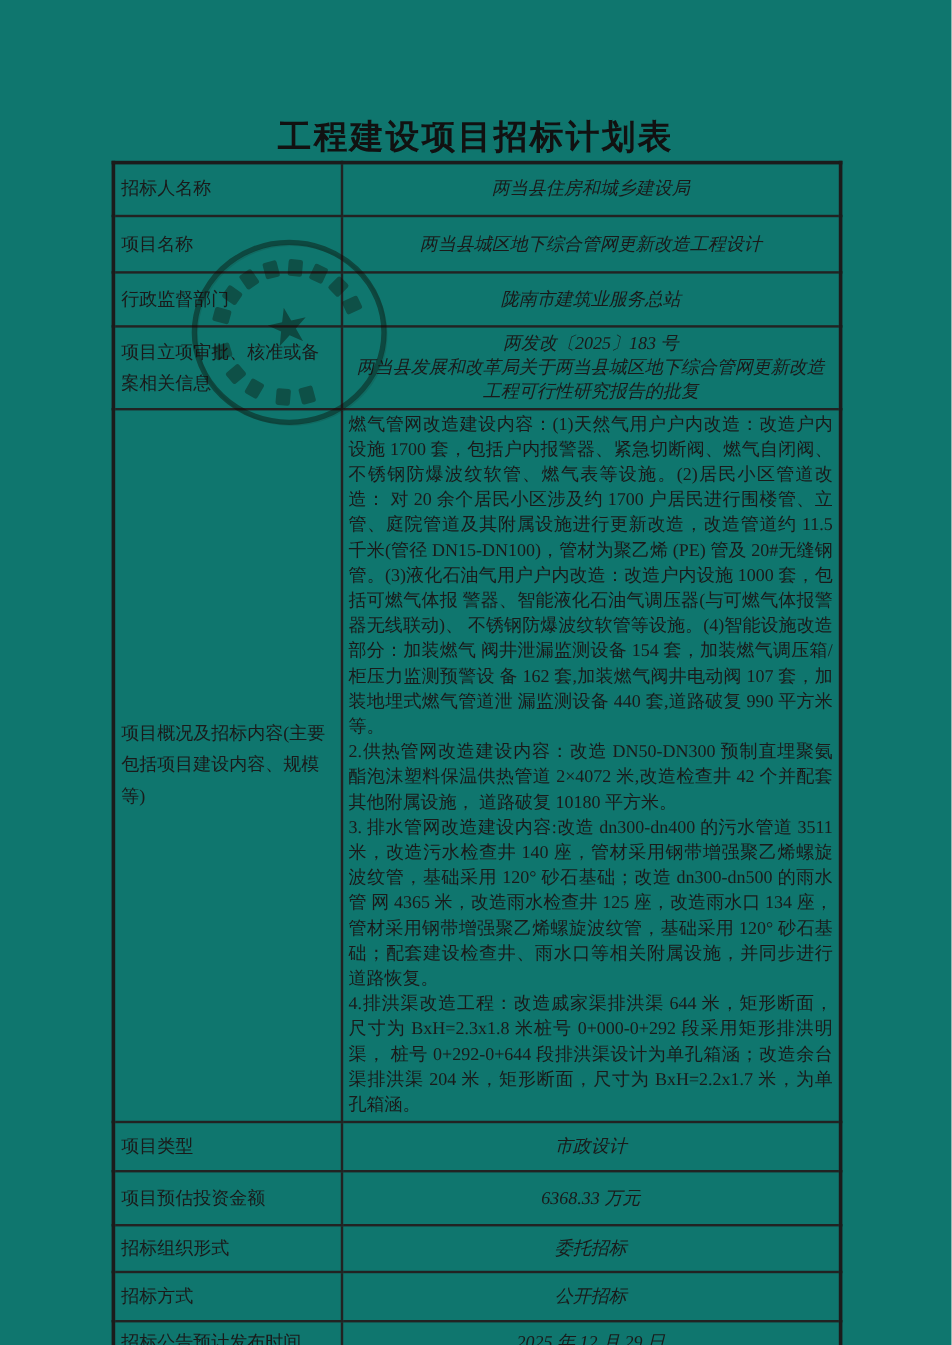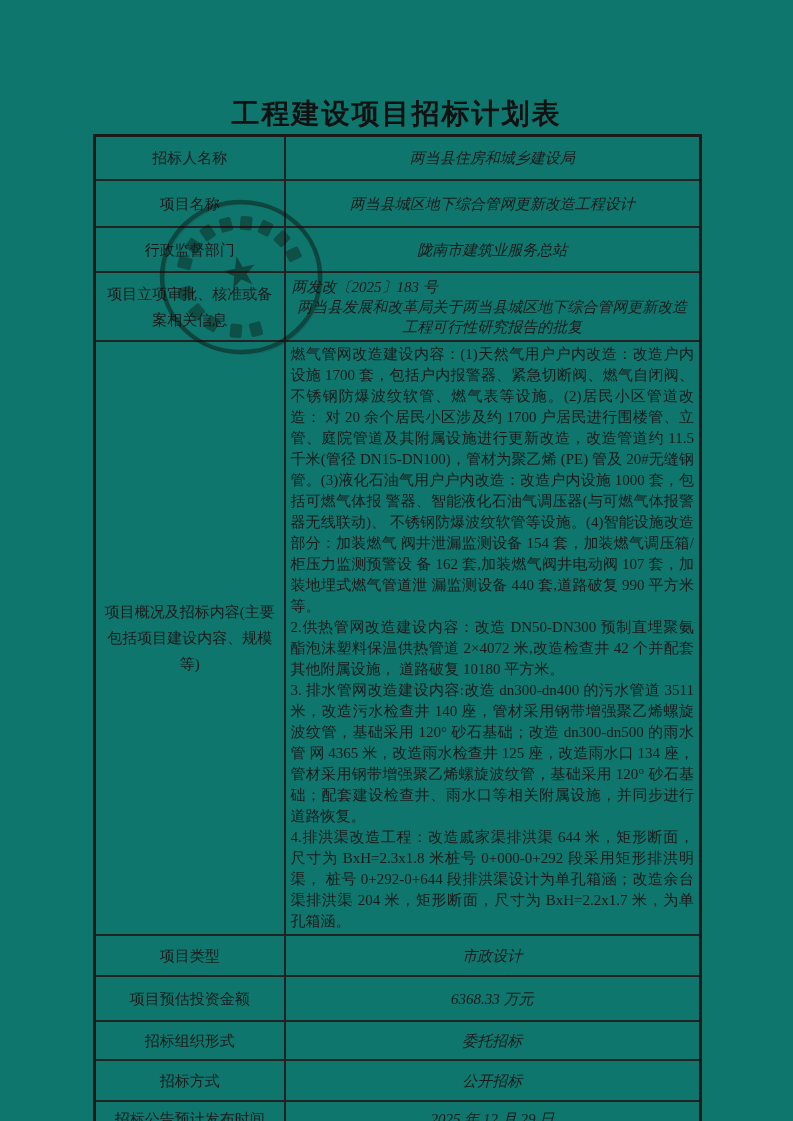--- a/index.html
+++ b/index.html
@@ -32,41 +32,40 @@
   }
   table.doc-table td{
     border:2px solid #222;
     padding:2px 5px;
     vertical-align:middle;
   }
   table.doc-table{border:3px solid #1b1b1b;}
   col.c-label{width:190px;}
   col.c-value{width:416px;}
   td.label-cell{
-    text-align:center;
     line-height:26px;
     padding:2px 8px;
   }
   td.value-cell{
     text-align:center;
     line-height:20px;
     font-style:italic;
   }
   tr.r0 td{height:38px;}
   tr.r1 td{height:41px;}
   tr.r2 td{height:39px;}
   tr.r3 td{height:63px;}
   tr.r4 td{height:523px;}
   tr.r5 td{height:35px;}
   tr.r6 td{height:39px;}
   tr.r7 td{height:33px;}
   tr.r8 td{height:35px;margin-top:44px;}
   tr.r9 td{height:30px;}
   tr.r3 td.value-cell{line-height:20px;padding:1px 6px;}
-  .approval-doc-no{text-align:left;}
+  .approval-doc-no{text-align:center;}
   .approval-title{text-align:center;}
   td.overview-cell{
     vertical-align:top;
     text-align:justify;
     line-height:21px;
     font-size:15px;
     padding:5px 6px 4px 7px;
   }
   td.overview-cell p{margin:0;}
   

